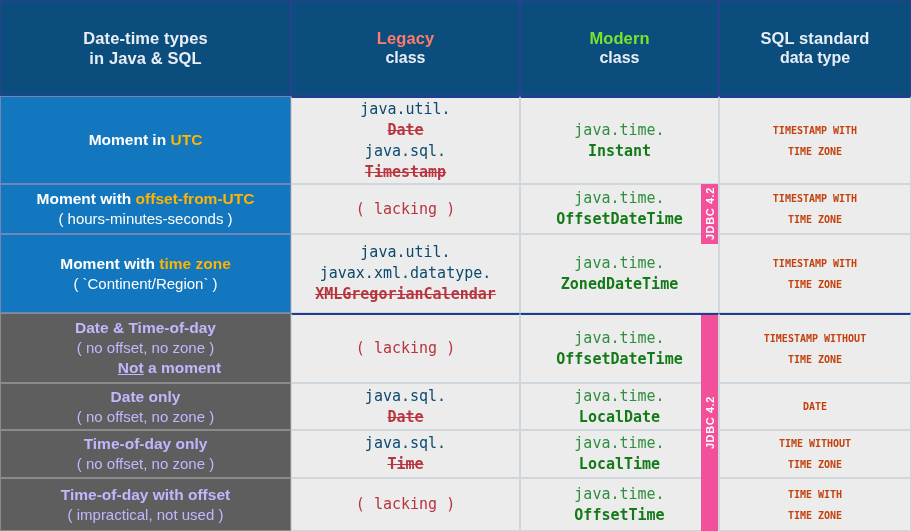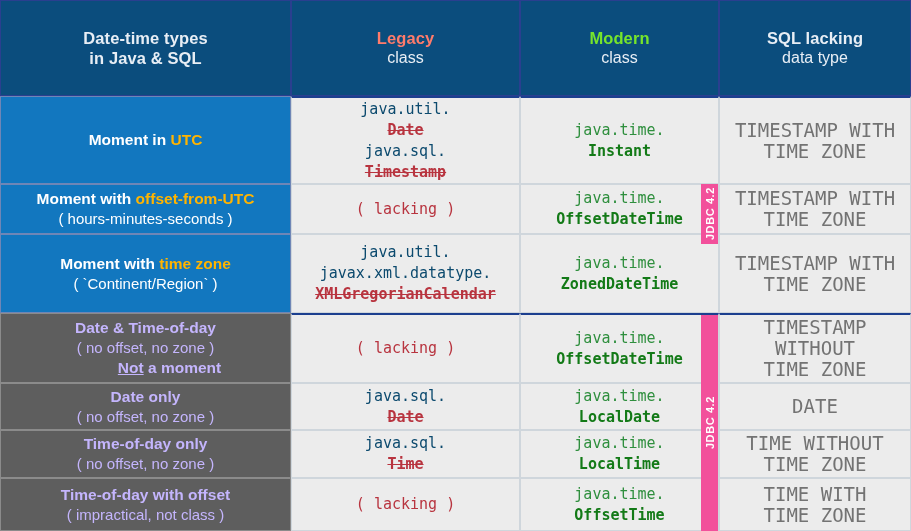--- a/index.html
+++ b/index.html
@@ -30,21 +30,21 @@
     position:relative;
   }
 
   
   .hdr{
     background:#0b4d7d;
     border:1px solid #2a3f8f;
     color:#e8eef5;
   }
   .hdr .l1{font-weight:bold;font-size:16.5px;line-height:20px;letter-spacing:.1px;}
-  .hdr .l2{font-size:16px;line-height:20px;font-weight:normal;}
+  .hdr .l2{font-size:16px;line-height:20px;font-weight:bold;}
   .hdr .l1.legacy{color:#ff7b6b;}
   .hdr .l1.modern{color:#77e52b;}
 
   
   .lbl-blue{
     background:#1277bf;
     border:1px solid #6f86b6;
     color:#ffffff;
   }
   .lbl-blue .t1{font-weight:bold;font-size:15.5px;line-height:20px;}
@@ -72,21 +72,21 @@
   .pkg{font-size:15px;line-height:21px;}
   .cls{font-size:15px;line-height:21px;font-weight:bold;}
 
   .legacy .pkg{color:#0c4a6e;}
   .legacy .cls{color:#b8343f;text-decoration:line-through;}
   .legacy .lack{color:#b8343f;font-size:15px;line-height:21px;font-weight:normal;}
 
   .modern .pkg{color:#2f8f3e;}
   .modern .cls{color:#137a17;}
 
-  .sql .sqlline{color:#737373;font-size:19px;line-height:21px;font-weight:normal;}
+  .sql .sqlline{color:#c2410c;font-size:10px;line-height:21px;font-weight:bold;}
 
   .grp{margin:0;padding:0;}
 
   
   .jdbc{
     position:absolute;
     background:#f2509b;
     color:#ffffff;
     display:flex;
     align-items:center;
@@ -116,21 +116,21 @@
   </div>
   <div class="cell hdr">
     <div class="l1 legacy">Legacy</div>
     <div class="l2">class</div>
   </div>
   <div class="cell hdr">
     <div class="l1 modern">Modern</div>
     <div class="l2">class</div>
   </div>
   <div class="cell hdr">
-    <div class="l1">SQL lacking</div>
+    <div class="l1">SQL standard</div>
     <div class="l2">data type</div>
   </div>
 
   <div class="cell lbl-blue">
     <div class="t1"><span>Moment in </span><span class="hl">UTC</span></div>
   </div>
   <div class="cell data legacy topline">
     <div class="grp">
       <div class="pkg">java.util.</div>
       <div class="cls">Date</div>
@@ -244,21 +244,21 @@
       <div class="cls">LocalTime</div>
     </div>
   </div>
   <div class="cell data sql">
     <div class="sqlline">TIME WITHOUT</div>
     <div class="sqlline">TIME ZONE</div>
   </div>
 
   <div class="cell lbl-gray">
     <div class="t1">Time-of-day with offset</div>
-    <div class="t2">( impractical, not class )</div>
+    <div class="t2">( impractical, not used )</div>
   </div>
   <div class="cell data legacy">
     <div class="lack">( lacking )</div>
   </div>
   <div class="cell data modern">
     <div class="grp">
       <div class="pkg">java.time.</div>
       <div class="cls">OffsetTime</div>
     </div>
   </div>

